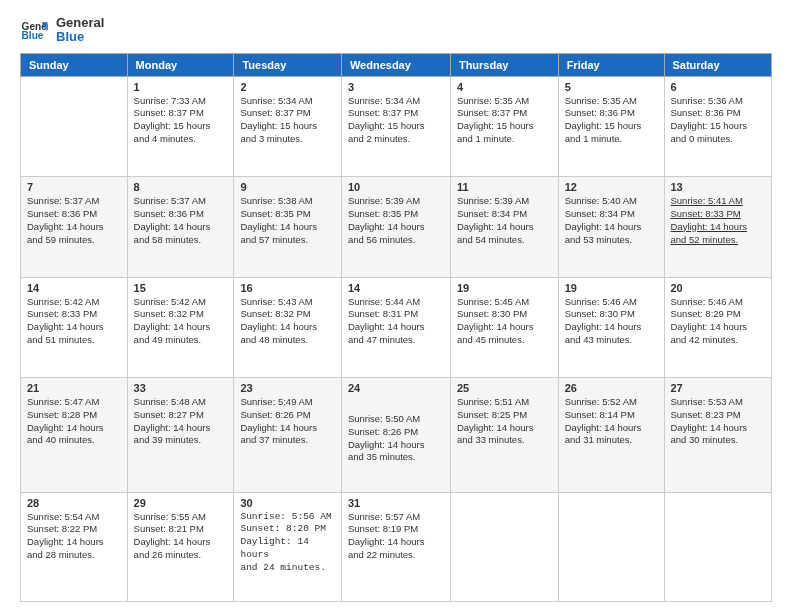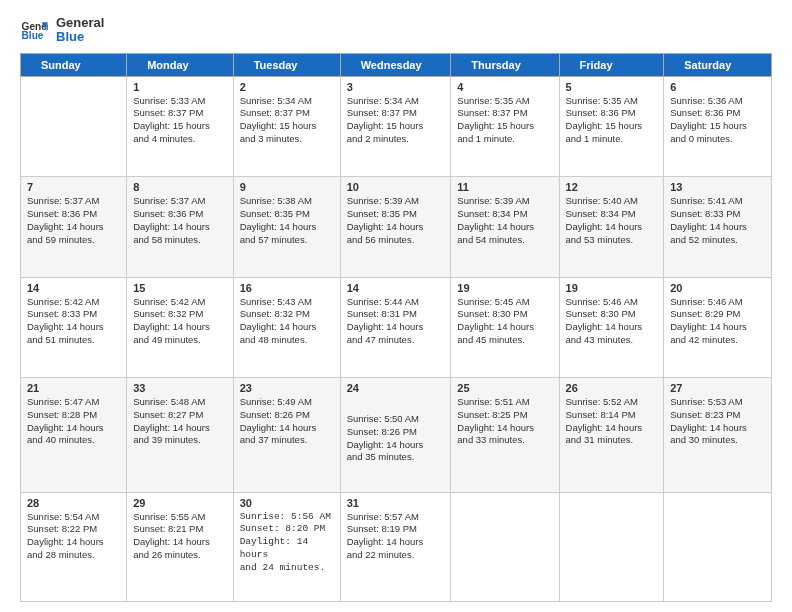--- a/index.html
+++ b/index.html
@@ -47,21 +47,21 @@
     }
     table {
       width: 100%;
       border-collapse: collapse;
       font-size: 10px;
       flex: 1;
     }
     thead tr th {
       background-color: #1a6bbf;
       color: #fff;
-      padding: 5px 20px;
+      padding: 5px 8px;
       text-align: left;
       font-size: 11px;
       font-weight: bold;
       border: 1px solid #aaa;
       margin-top: 18px;
     }
     tbody tr td {
       border: 1px solid #ccc;
       padding: 4px 6px;
       vertical-align: top;
@@ -120,21 +120,21 @@
           <th>Thursday</th>
           <th>Friday</th>
           <th>Saturday</th>
         </tr>
     </thead>
     <tbody id="calendar-body">
     <tr>
           <td></td>
           <td>
             <span class="day-num">1</span>
-            <div class="day-info" style="white-space: pre-line;">Sunrise: 5:33 AM
+            <div class="day-info" style="white-space: pre-line;">Sunrise: 7:33 AM
 Sunset: 8:37 PM
 Daylight: 15 hours
 and 4 minutes.</div>
           </td>
           <td>
             <span class="day-num">2</span>
             <div class="day-info" style="white-space: pre-line;">Sunrise: 5:34 AM
 Sunset: 8:37 PM
 Daylight: 15 hours
 and 3 minutes.</div>
@@ -206,21 +206,21 @@
           </td>
           <td>
             <span class="day-num">12</span>
             <div class="day-info" style="white-space: pre-line;">Sunrise: 5:40 AM
 Sunset: 8:34 PM
 Daylight: 14 hours
 and 53 minutes.</div>
           </td>
           <td>
             <span class="day-num">13</span>
-            <div class="day-info" style="white-space: pre-line;">Sunrise: 5:41 AM
+            <div class="day-info" style="white-space: pre-line; text-decoration: underline;">Sunrise: 5:41 AM
 Sunset: 8:33 PM
 Daylight: 14 hours
 and 52 minutes.</div>
           </td>
         </tr>
         <tr>
           <td>
             <span class="day-num">14</span>
             <div class="day-info" style="white-space: pre-line;">Sunrise: 5:42 AM
 Sunset: 8:33 PM

